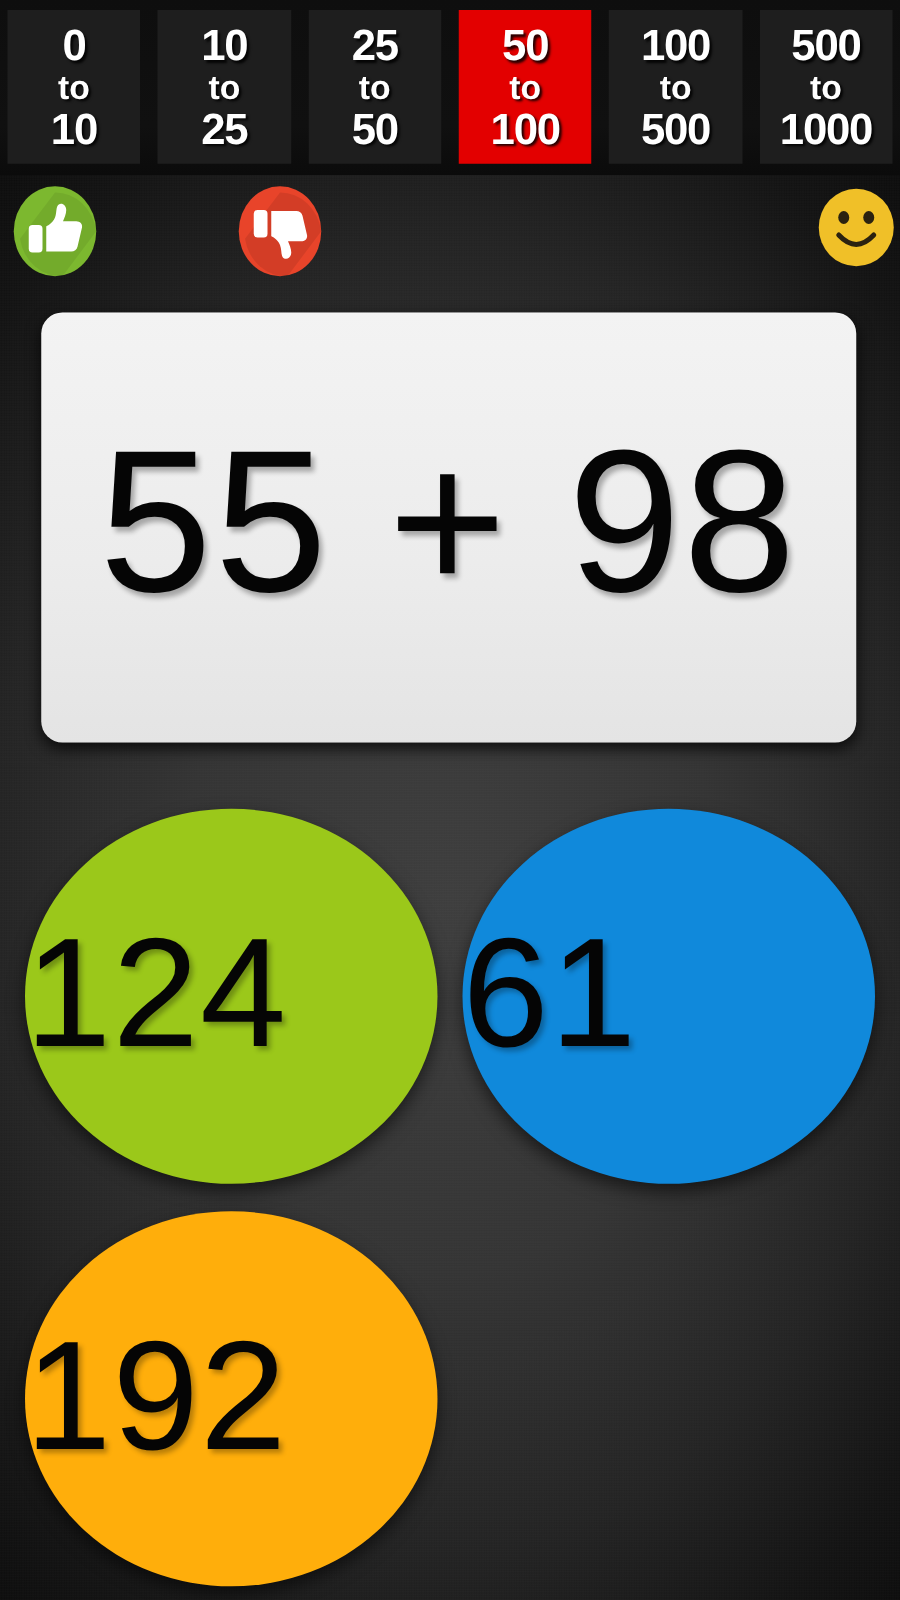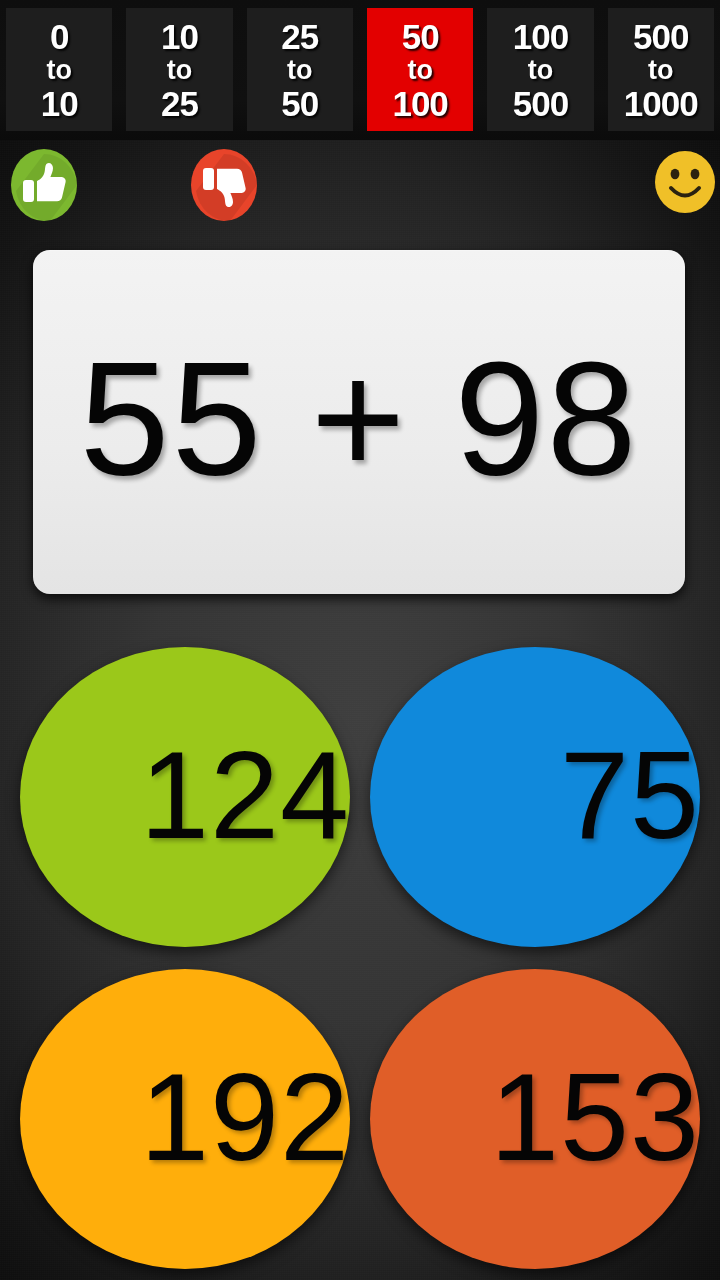--- a/index.html
+++ b/index.html
@@ -106,21 +106,21 @@
     grid-template-columns:1fr 1fr;
     grid-template-rows:1fr 1fr;
     column-gap:8px;
     row-gap:0px;
     padding:0 14px;
   }
   .answer {
     position:relative;
     display:flex;
     align-items:center;
-    justify-content:flex-end;
+    justify-content:flex-start;
     border-radius:50%;
     width:330px; height:300px;
     justify-self:center;
     align-self:center;
     cursor:pointer;
     box-shadow:0 6px 14px rgba(0,0,0,.55);
   }
   .answer-label {
     font-size:124px;
     font-weight:normal;
@@ -214,24 +214,21 @@
     <div id="question-text">55 + 98</div>
   </div>
 
   <div id="answers">
 
     <div class="answer" id="answer-0" style="background: rgb(155, 200, 26);">
       <span class="answer-label">124</span>
     </div>
 
     <div class="answer" id="answer-1" style="background: rgb(16, 137, 219);">
-      <span class="answer-label">75</span>
+      <span class="answer-label">61</span>
     </div>
 
     <div class="answer" id="answer-2" style="background: rgb(255, 174, 11);">
       <span class="answer-label">192</span>
     </div>
 
-    <div class="answer" id="answer-3" style="background: rgb(224, 94, 40);">
-      <span class="answer-label">153</span>
-    </div>
   </div>
 </div>
 
 </body></html>

